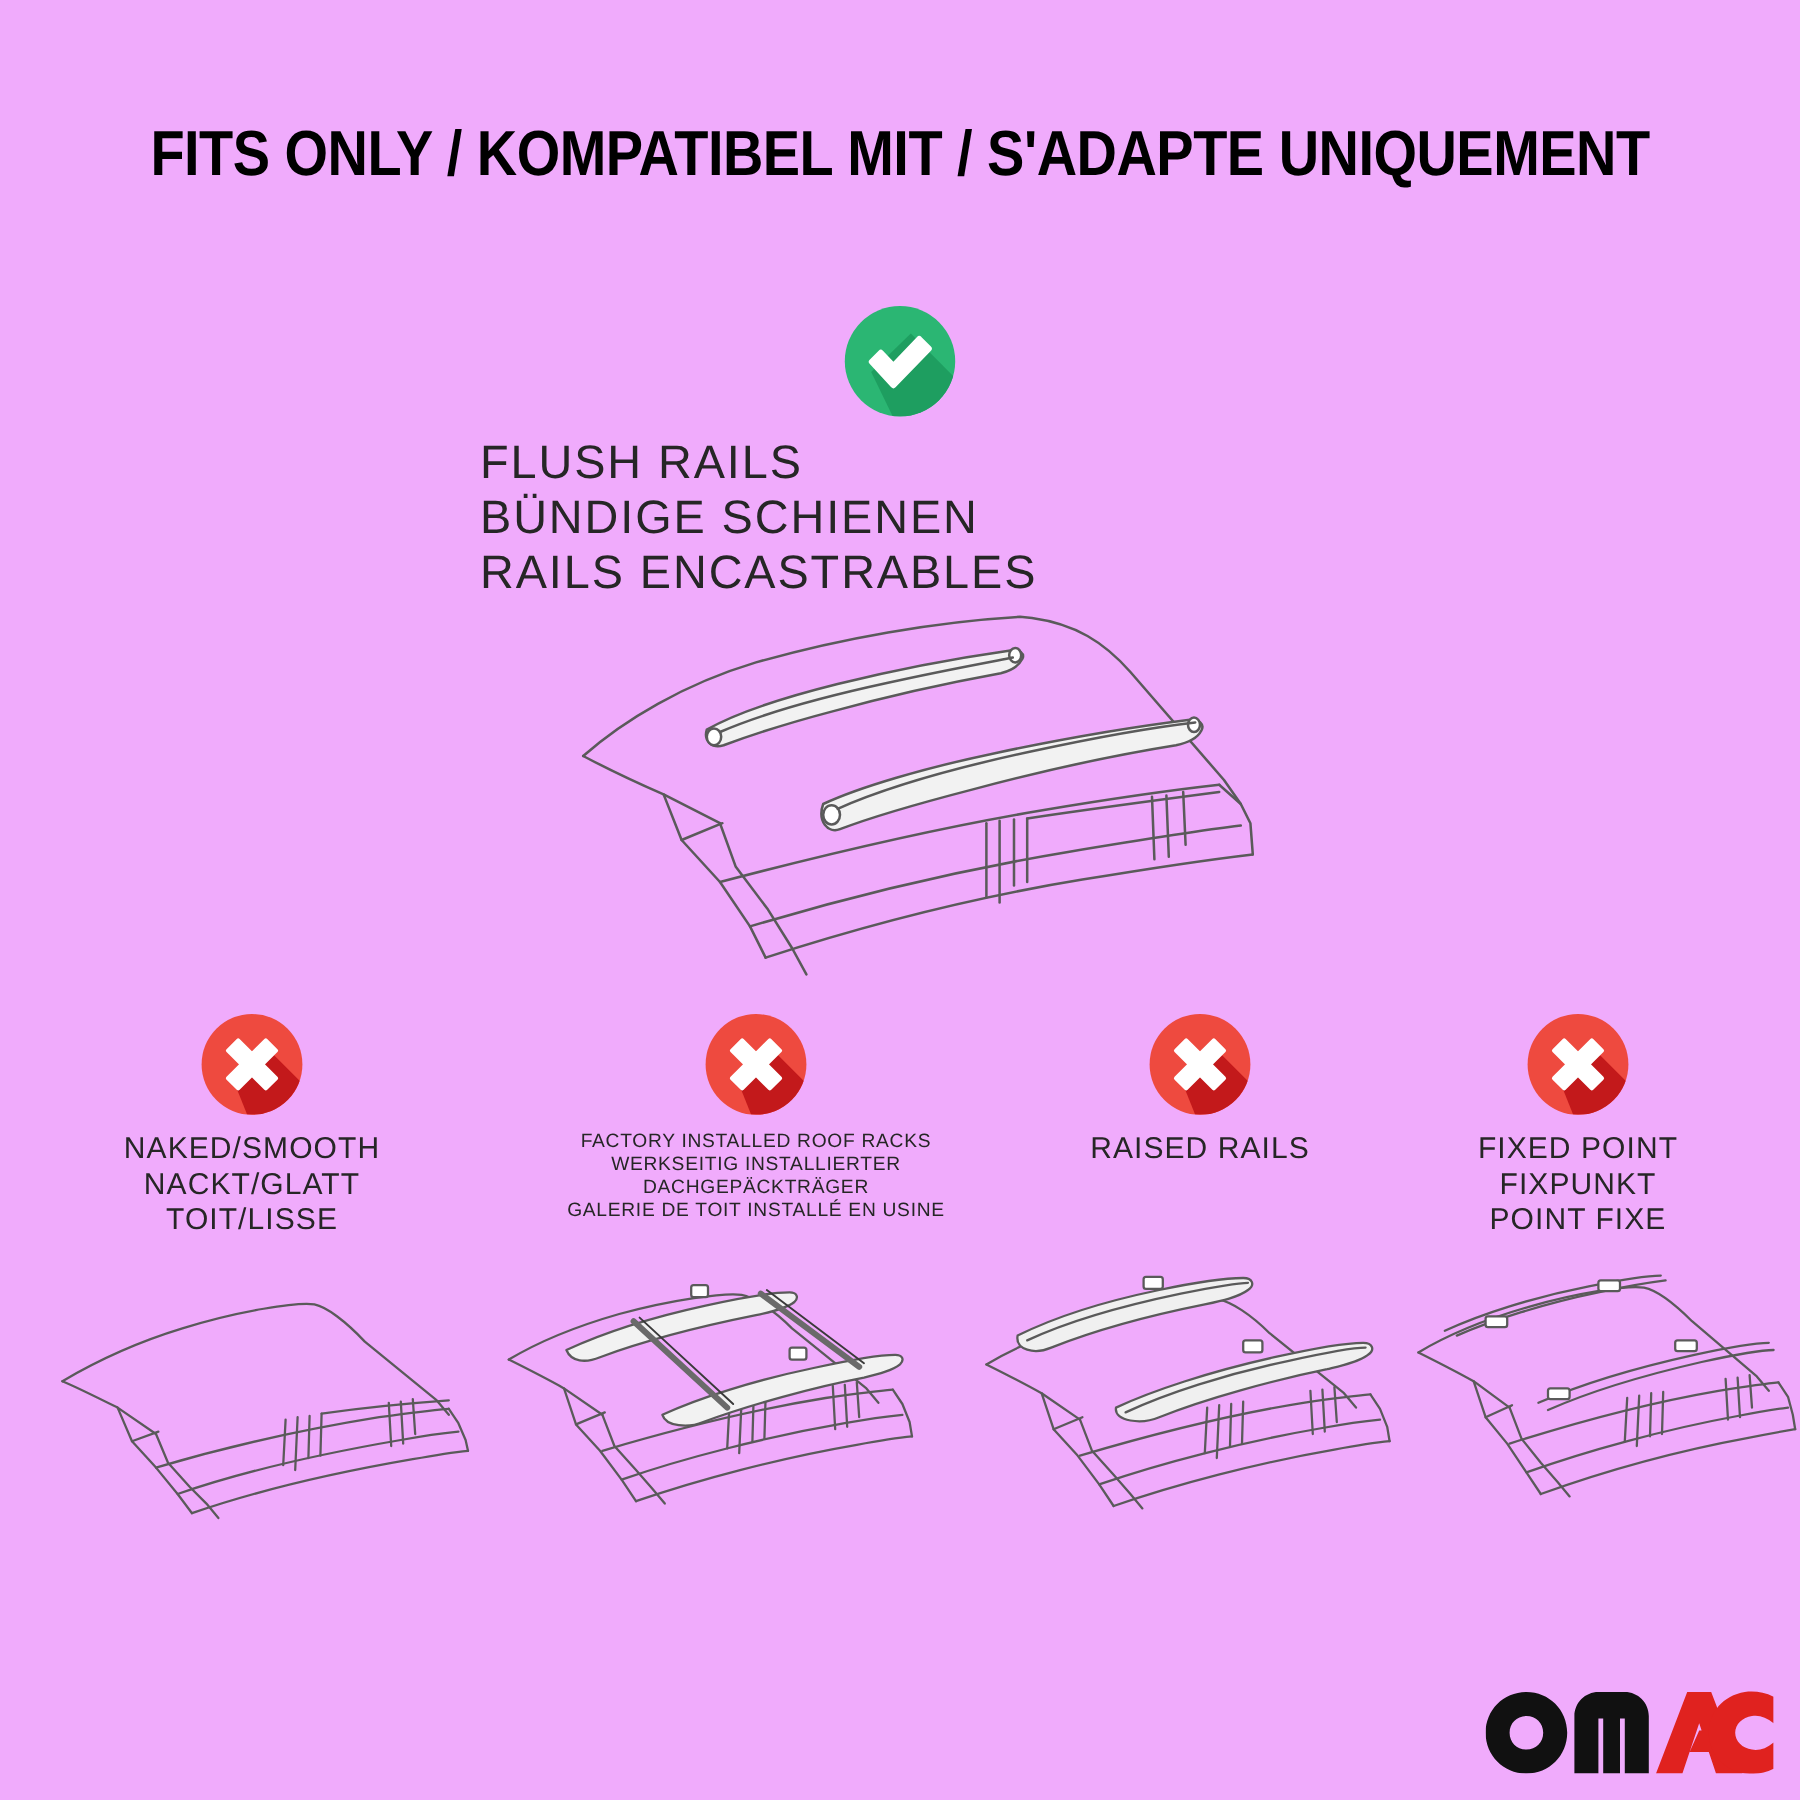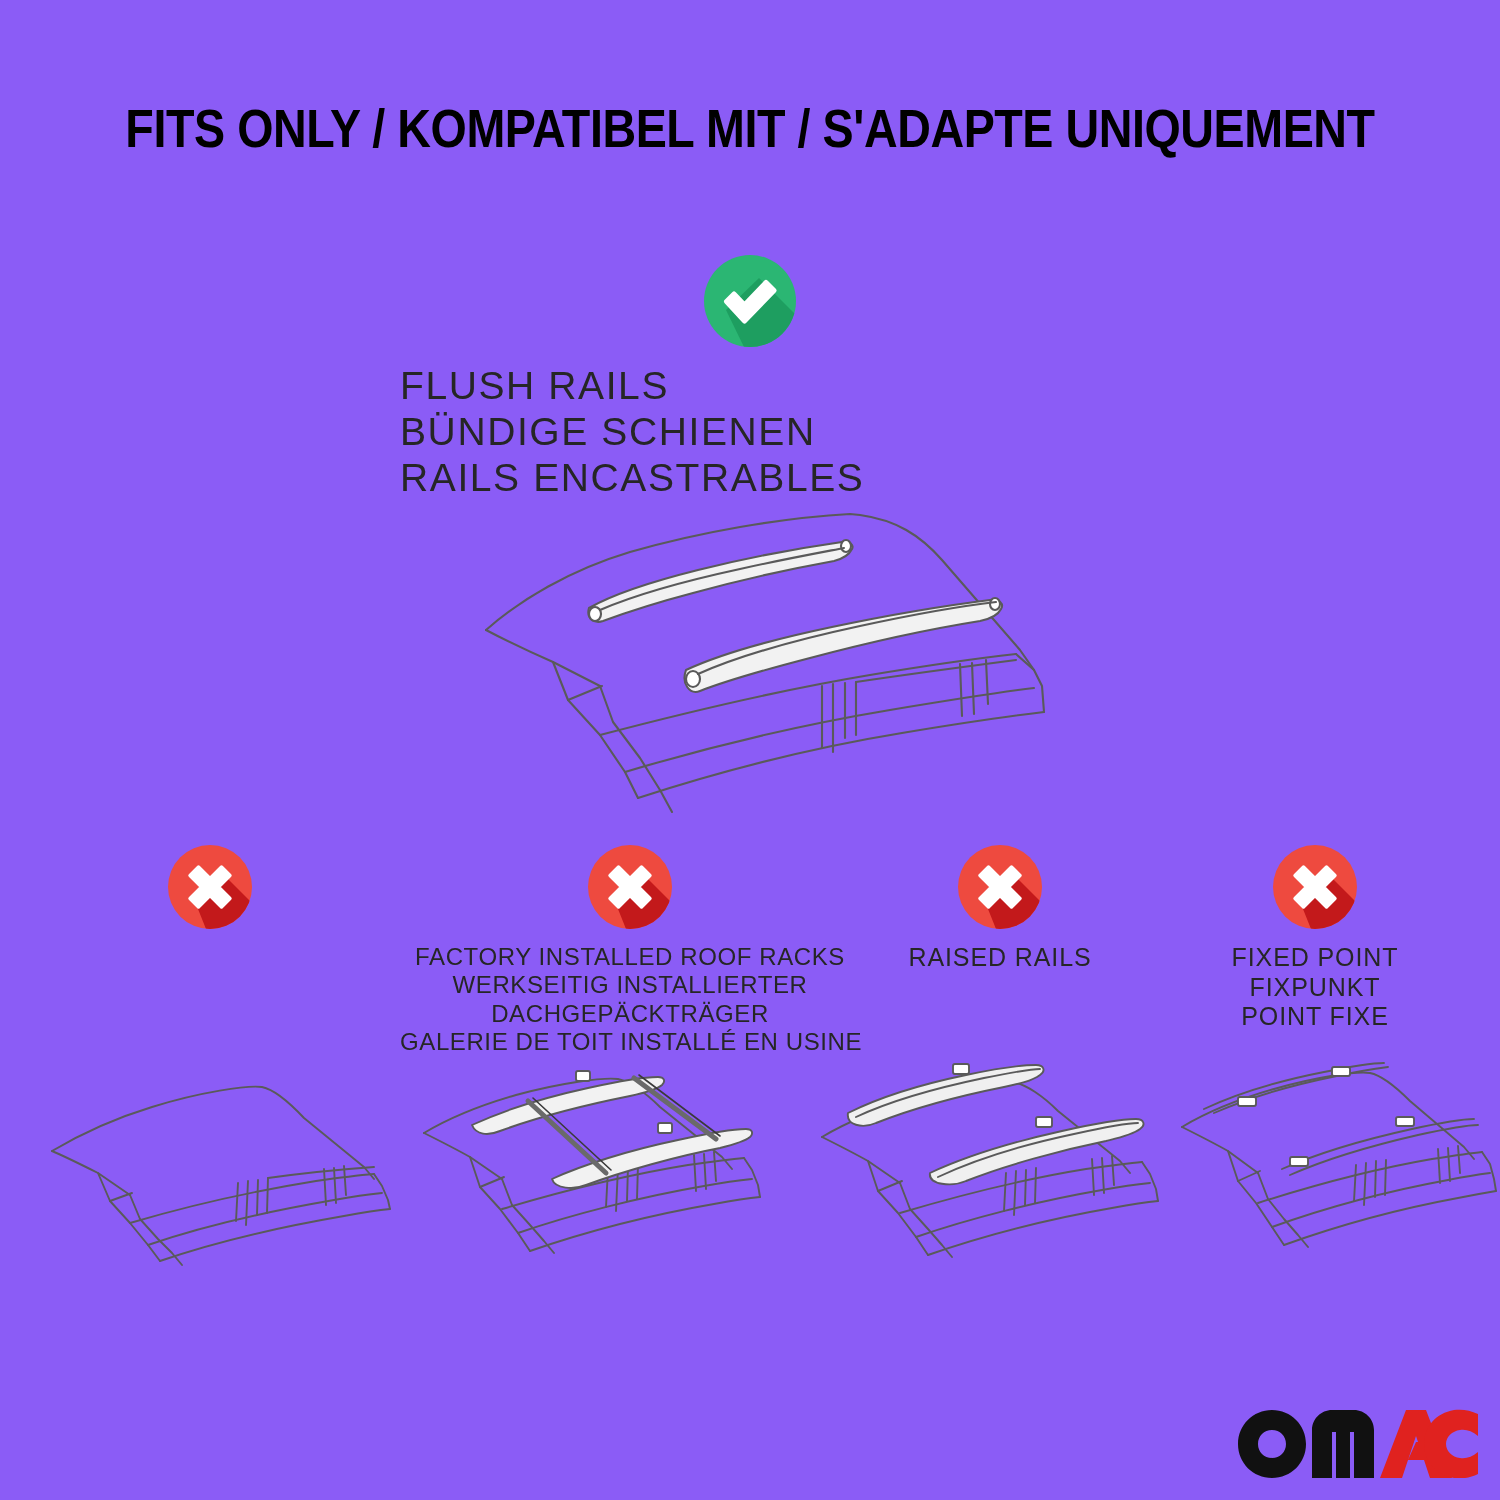--- a/index.html
+++ b/index.html
@@ -9,21 +9,21 @@
     background: #ffffff;
   }
   body {
     font-family: "Liberation Sans", "DejaVu Sans", sans-serif;
     color: #1a1a1a;
   }
   #page {
     position: relative;
     width: 1500px;
     height: 1500px;
-    background: #8b5cf6;
+    background: #f0abfc;
     overflow: hidden;
   }
 
   
   .header-title {
     position: absolute;
     left: 0;
     top: 98px;
     width: 1500px;
     text-align: center;
@@ -121,21 +121,21 @@
     line-height: 1.18;
   }
   .neg-labels div {
     font-family: "Liberation Sans", "DejaVu Sans", sans-serif;
     font-weight: 400;
     font-size: 25px;
     letter-spacing: 0.9px;
     color: #262626;
     white-space: nowrap;
   }
-  .neg-col.c1 .neg-labels div { font-size: 24px; letter-spacing: 0.6px; }
+  .neg-col.c1 .neg-labels div { font-size: 16px; letter-spacing: 0.6px; }
 
   
   .bottom-illos { position: absolute; left: 0; top: 1055px; width: 1500px; height: 230px; }
   .illo { position: absolute; top: 0; height: 230px; }
   .illo.b0 { left: 48px;   width: 360px; }
   .illo.b1 { left: 420px;  width: 380px; }
   .illo.b2 { left: 818px;  width: 380px; }
   .illo.b3 { left: 1178px; width: 320px; }
 
   
@@ -219,20 +219,25 @@
   </svg>
 
   <div class="neg-row">
 
     <div class="neg-col c0">
       <div class="x-badge">
         <svg viewBox="0 0 84 84">
           <path d="M50 24 L84 58 L84 84 L38 84 L26 54 Z" fill="#C3191B"></path>
           <path d="M30.5 22 L42 33.5 L53.5 22 L62 30.5 L50.5 42 L62 53.5 L53.5 62 L42 50.5 L30.5 62 L22 53.5 L33.5 42 L22 30.5 Z" fill="#ffffff" stroke="#ffffff" stroke-width="3.4" stroke-linejoin="round"></path>
         </svg>
+      </div>
+      <div class="neg-labels">
+        <div>NAKED/SMOOTH</div>
+        <div>NACKT/GLATT</div>
+        <div>TOIT/LISSE</div>
       </div>
     </div>
 
     <div class="neg-col c1">
       <div class="x-badge">
         <svg viewBox="0 0 84 84">
           <path d="M50 24 L84 58 L84 84 L38 84 L26 54 Z" fill="#C3191B"></path>
           <path d="M30.5 22 L42 33.5 L53.5 22 L62 30.5 L50.5 42 L62 53.5 L53.5 62 L42 50.5 L30.5 62 L22 53.5 L33.5 42 L22 30.5 Z" fill="#ffffff" stroke="#ffffff" stroke-width="3.4" stroke-linejoin="round"></path>
         </svg>
       </div>

